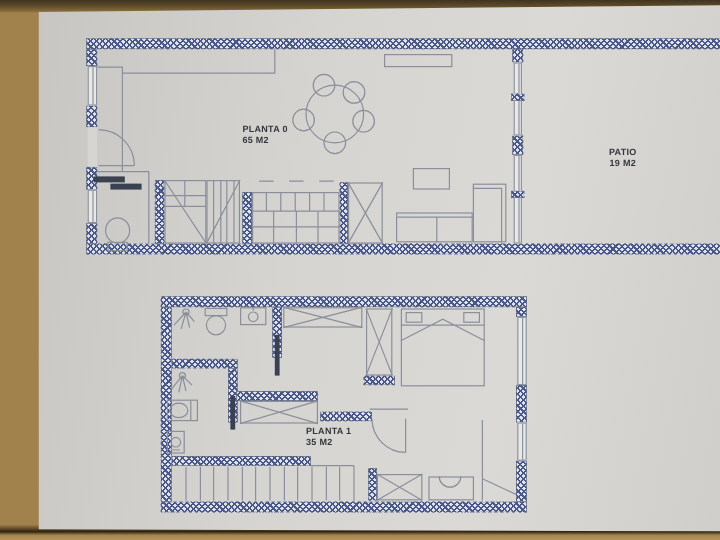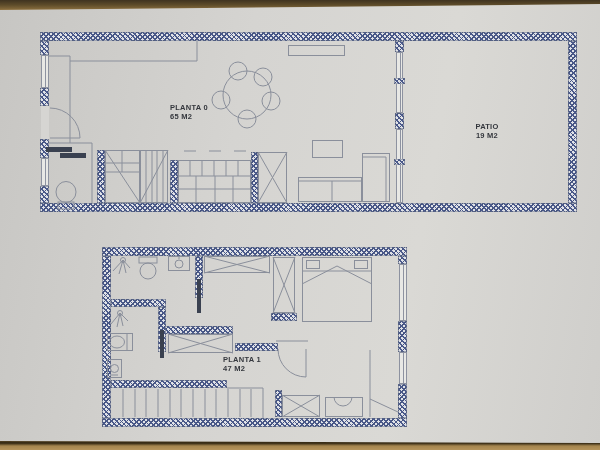--- a/index.html
+++ b/index.html
@@ -6,20 +6,21 @@
   body{
     width:600px;height:450px;overflow:hidden;position:relative;
     background:linear-gradient(180deg,#3f3320 0,#5e4c2a 5px,#83693b 9px,#a2824c 11px,
                #a2824c 437px,#6b5530 440px,#2e2410 443px,#a5854e 446px,#b5945c 450px);
     font-family:"Liberation Sans",sans-serif;
   }
   .paper{
     position:absolute;inset:0;
     background:linear-gradient(100deg,#c7c6c3 0%,#d5d4d1 38%,#dad9d5 68%,#cfcecb 100%);
     clip-path:polygon(0 10px,600px 4px,600px 443px,0 441px);
+    margin-left:32px;
   }
   .wall{
     position:absolute;
     background-color:#e0e2e7;
     background-image:
       repeating-linear-gradient(45deg,#4b5a8c 0,#4b5a8c 1.3px,transparent 1.3px,transparent 3.4px),
       repeating-linear-gradient(-45deg,#44537f 0,#44537f 1.2px,transparent 1.2px,transparent 3.6px);
     box-shadow:inset 0 0 0 0.6px #5f6880;
   }
   .win{position:absolute;background:#e8e8e5;border:1px solid #8d92a0;box-sizing:border-box;}
@@ -114,21 +115,21 @@
     <div class="f" style="left:302px;top:257px;width:70px;height:65px"></div>
     <div class="f" style="left:306px;top:260px;width:14px;height:9px"></div>
     <div class="f" style="left:354px;top:260px;width:14px;height:9px"></div>
     <div class="f" style="left:325px;top:397px;width:38px;height:20px"></div>
     <div class="f" style="left:168px;top:256px;width:22px;height:15px"></div>
     <div class="f" style="left:107px;top:333px;width:26px;height:18px"></div>
     <div class="f" style="left:107px;top:359px;width:15px;height:19px"></div>
 
     <div class="label" style="left:223px;top:355px">
       <div>PLANTA 1</div>
-      <div>47 M2</div>
+      <div>35 M2</div>
     </div>
   </div>
 
   <svg class="lines" viewBox="0 0 600 450">
 
     <g>
       <path d="M49,56 H70 V61 H197 V41 M70,61 V143 M49,143 H92 M92,143 V203"></path>
     </g>
     <g>
       <path d="M50,138 H80 M80,138 A30,30 0 0 0 50,108"></path>

